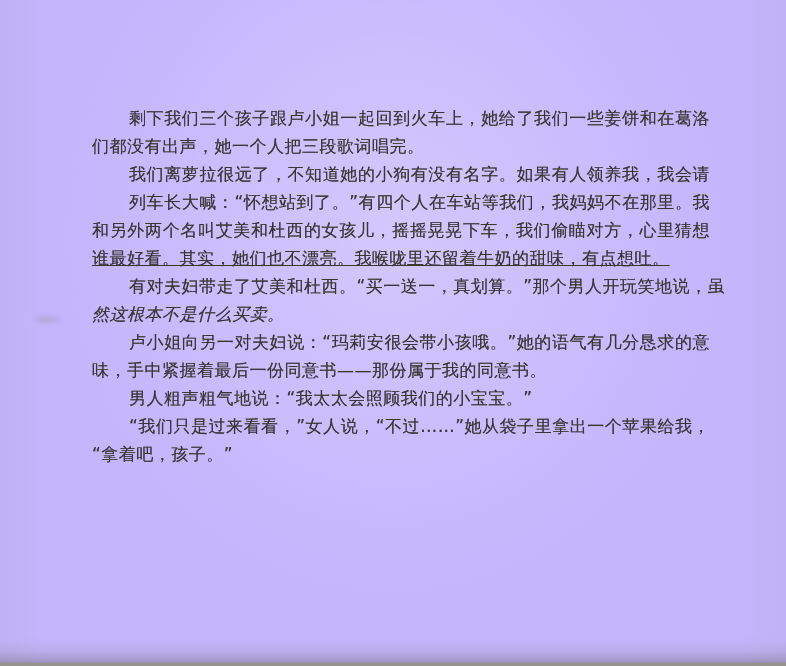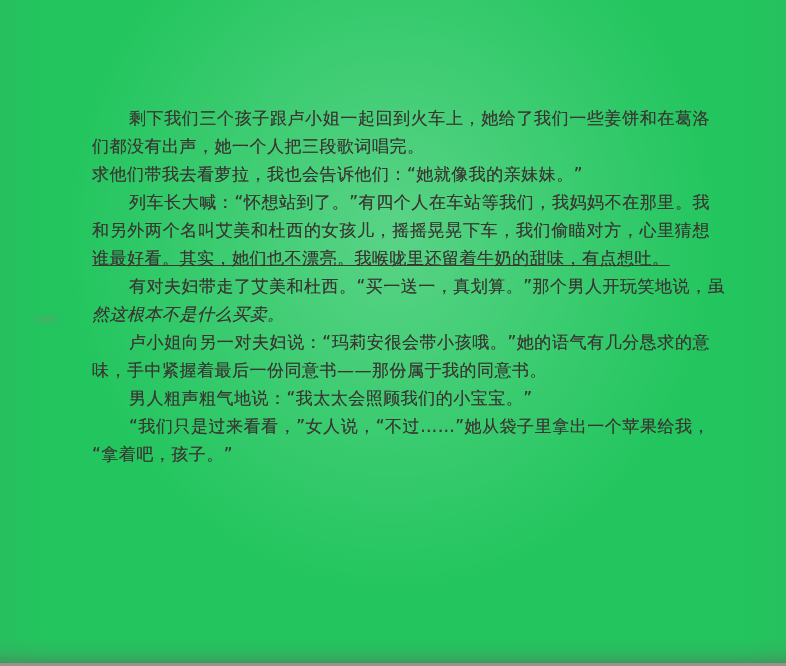--- a/index.html
+++ b/index.html
@@ -78,25 +78,25 @@
     bottom: 0;
     width: 100%;
     height: 3px;
     background: #96938E;
     pointer-events: none;
   }
 </style>
 </head>
 <body>
 
-<div class="page" style="background: #22c55e;">
+<div class="page" style="background: #c4b5fd;">
   <div class="text-block">
       <div class="line indent" style="color: rgb(58, 55, 51);">剩下我们三个孩子跟卢小姐一起回到火车上，她给了我们一些姜饼和在葛洛</div>
       <div class="line last" style="color: rgb(58, 55, 51);">们都没有出声，她一个人把三段歌词唱完。</div>
-      <div class="line last" style="color: rgb(58, 55, 51);">求他们带我去看萝拉，我也会告诉他们：“她就像我的亲妹妹。”</div>
+      <div class="line indent" style="color: rgb(58, 55, 51);">我们离萝拉很远了，不知道她的小狗有没有名字。如果有人领养我，我会请</div>
       <div class="line indent" style="color: rgb(58, 55, 51);">列车长大喊：“怀想站到了。”有四个人在车站等我们，我妈妈不在那里。我</div>
       <div class="line" style="color: rgb(58, 55, 51);">和另外两个名叫艾美和杜西的女孩儿，摇摇晃晃下车，我们偷瞄对方，心里猜想</div>
       <div class="line last" style="color: rgb(58, 55, 51); text-decoration: underline;">谁最好看。其实，她们也不漂亮。我喉咙里还留着牛奶的甜味，有点想吐。</div>
       <div class="line indent" style="color: rgb(58, 55, 51);">有对夫妇带走了艾美和杜西。“买一送一，真划算。”那个男人开玩笑地说，虽</div>
       <div class="line last" style="color: rgb(58, 55, 51); font-style: italic;">然这根本不是什么买卖。</div>
       <div class="line indent" style="color: rgb(58, 55, 51);">卢小姐向另一对夫妇说：“玛莉安很会带小孩哦。”她的语气有几分恳求的意</div>
       <div class="line last" style="color: rgb(58, 55, 51);">味，手中紧握着最后一份同意书——那份属于我的同意书。</div>
       <div class="line indent last" style="color: rgb(58, 55, 51);">男人粗声粗气地说：“我太太会照顾我们的小宝宝。”</div>
       <div class="line indent" style="color: rgb(58, 55, 51);">“我们只是过来看看，”女人说，“不过……”她从袋子里拿出一个苹果给我，</div>
       <div class="line last" style="color: rgb(58, 55, 51);">“拿着吧，孩子。”</div>

